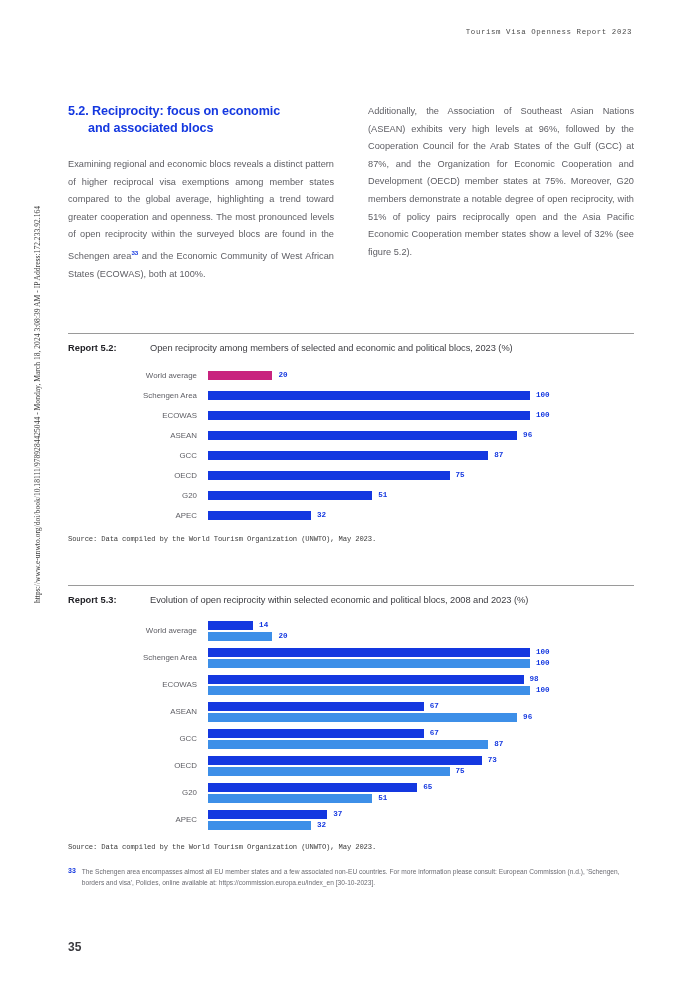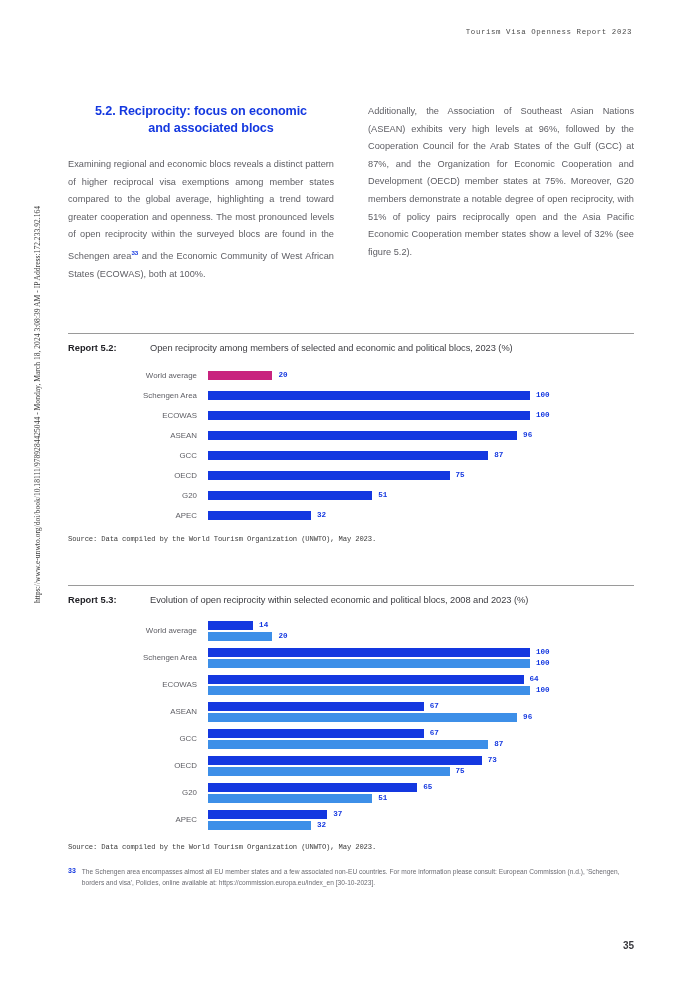--- a/index.html
+++ b/index.html
@@ -60,21 +60,20 @@
   }
   .col { width: 266px; }
 
   h2.section-title {
     color: #1438E0;
     font-size: 12.6px;
     font-weight: bold;
     line-height: 17px;
     letter-spacing: -0.1px;
     margin-bottom: 19px;
-    text-align: center;
   }
   h2.section-title .line2 { display: block; padding-left: 20px; }
 
   p.body-text {
     font-size: 9.2px;
     line-height: 17.6px;
     color: #5d5d63;
     text-align: justify;
     letter-spacing: 0.02px;
   }
@@ -198,22 +197,22 @@
     color: #6b6b72;
     letter-spacing: 0.01px;
   }
 
   
   .page-number {
     position: absolute;
     left: 0;
     top: 940px;
     width: 566px;
-    text-align: right;
-    font-size: 10px;
+    text-align: left;
+    font-size: 12px;
     font-weight: bold;
     color: #3a3a3f;
   }
 </style>
 </head>
 <body>
 
 <div class="running-header">Tourism Visa Openness Report 2023</div>
 
 <div class="side-stamp">https://www.e-unwto.org/doi/book/10.18111/9789284425044 - Monday, March 18, 2024 3:08:39 AM - IP Address:172.233.92.164</div>
@@ -331,21 +330,21 @@
               <span class="bar y2023" style="width: 322px; background: rgb(61, 143, 232);"></span>
               <span class="bar-val">100</span>
             </div>
           </div>
         </div>
         <div class="group">
           <div class="cat-label">ECOWAS</div>
           <div class="stack">
             <div class="subrow">
               <span class="bar y2008" style="width: 315.56px; background: rgb(20, 56, 224);"></span>
-              <span class="bar-val">64</span>
+              <span class="bar-val">98</span>
             </div>
             <div class="subrow">
               <span class="bar y2023" style="width: 322px; background: rgb(61, 143, 232);"></span>
               <span class="bar-val">100</span>
             </div>
           </div>
         </div>
         <div class="group">
           <div class="cat-label">ASEAN</div>
           <div class="stack">

